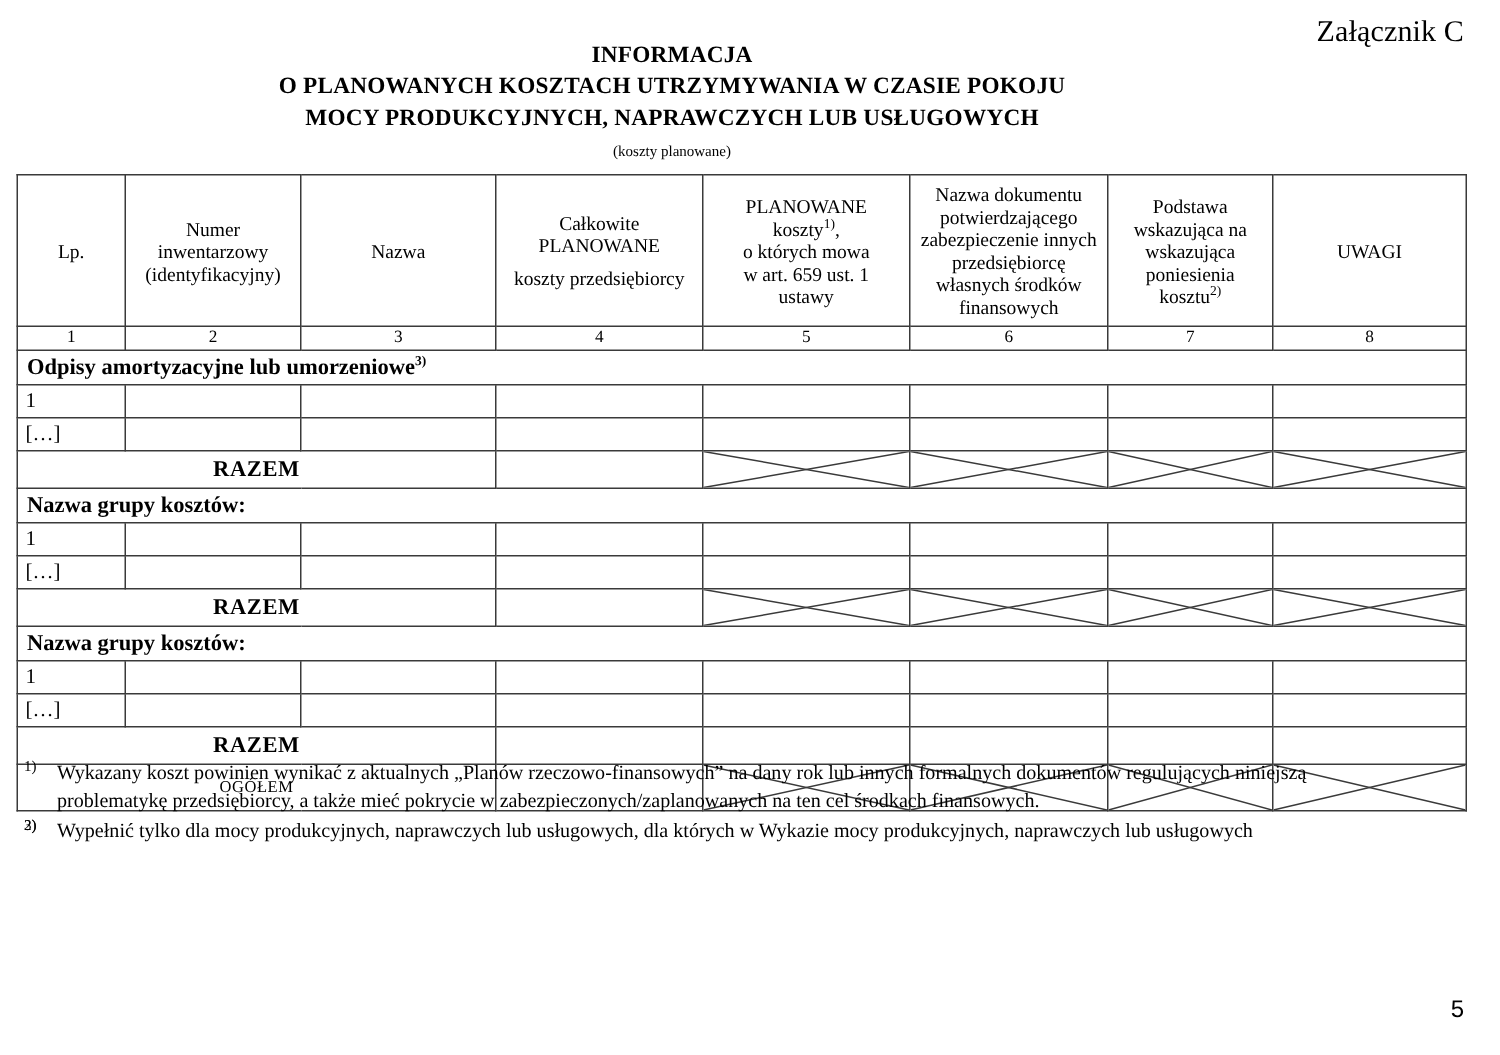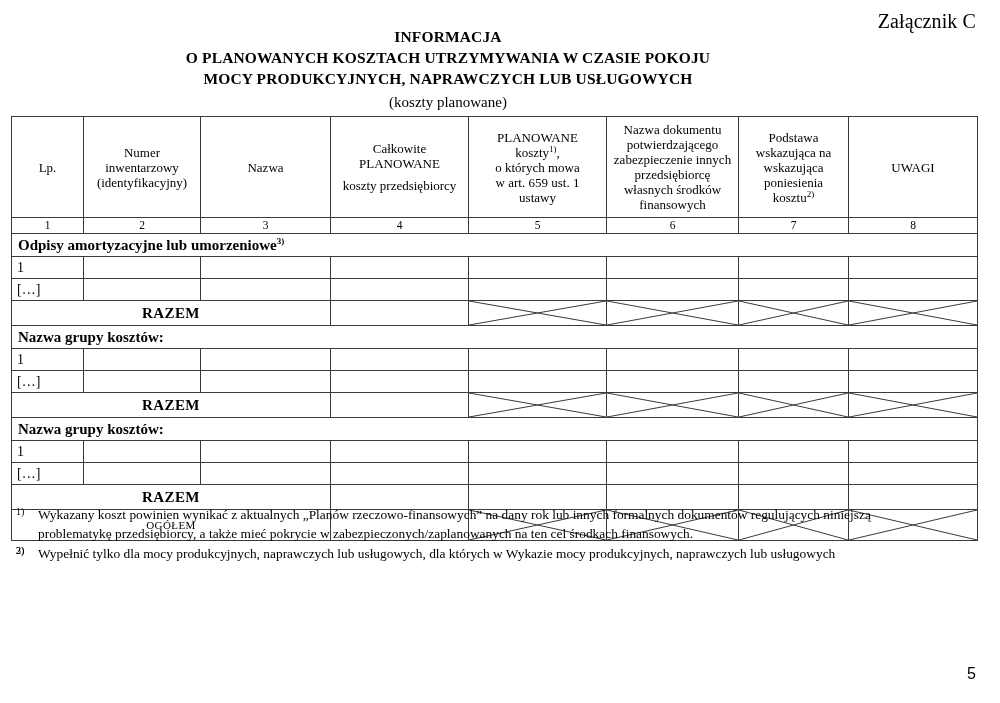--- a/index.html
+++ b/index.html
@@ -32,21 +32,21 @@
     text-align: center;
   }
   .title-line {
     font-weight: bold;
     font-size: 15.5px;
     line-height: 21px;
     letter-spacing: 0.15px;
   }
   .title-sub {
     font-weight: normal;
-    font-size: 15px;
+    font-size: 10px;
     line-height: 22px;
     padding-top: 2px;
   }
 
   
   .doc-table {
     position: absolute;
     left: 11px;
     top: 116px;
     width: 966px;

